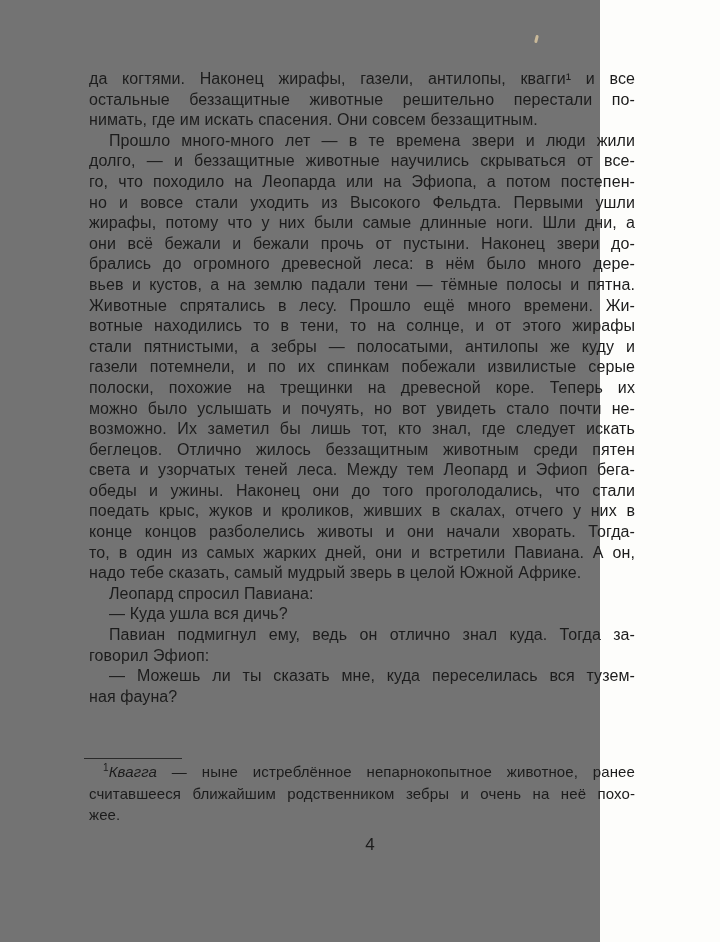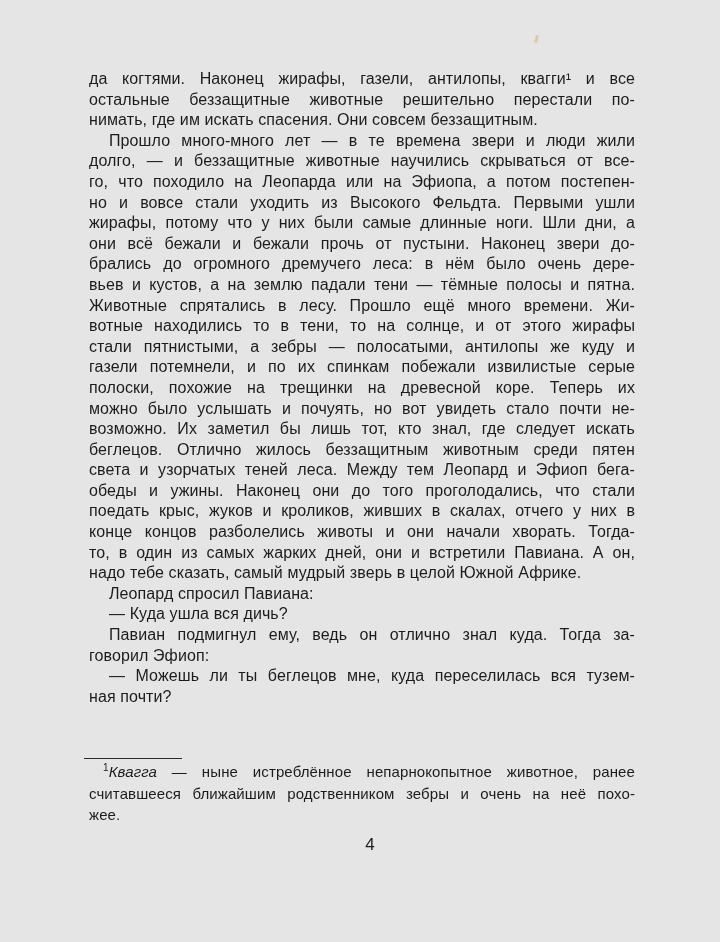--- a/index.html
+++ b/index.html
@@ -8,23 +8,23 @@
   }
   body {
     width: 720px;
     height: 942px;
     background: #fdfdfb;
     font-family: "Liberation Sans", sans-serif;
     overflow: hidden;
   }
   .page {
     position: relative;
-    width: 720px;
+    width: 600px;
     height: 942px;
-    background: #e5e5e5;
+    background: #737373;
   }
   
   .body-text {
     position: absolute;
     left: 89px;
     top: 69px;
     width: 546px;
     font-size: 16px;
     line-height: 20.6px;
     color: #1c1c1c;
@@ -110,42 +110,42 @@
   <div class="body-text">
       <div class="line">да когтями. Наконец жирафы, газели, антилопы, квагги¹ и все</div>
       <div class="line">остальные беззащитные животные решительно перестали по-</div>
       <div class="line para-end">нимать, где им искать спасения. Они совсем беззащитным.</div>
       <div class="line indent">Прошло много-много лет — в те времена звери и люди жили</div>
       <div class="line">долго, — и беззащитные животные научились скрываться от все-</div>
       <div class="line">го, что походило на Леопарда или на Эфиопа, а потом постепен-</div>
       <div class="line">но и вовсе стали уходить из Высокого Фельдта. Первыми ушли</div>
       <div class="line">жирафы, потому что у них были самые длинные ноги. Шли дни, а</div>
       <div class="line">они всё бежали и бежали прочь от пустыни. Наконец звери до-</div>
-      <div class="line">брались до огромного дремучего леса: в нём было очень дере-</div>
+      <div class="line">брались до огромного древесной леса: в нём было много дере-</div>
       <div class="line">вьев и кустов, а на землю падали тени — тёмные полосы и пятна.</div>
       <div class="line">Животные спрятались в лесу. Прошло ещё много времени. Жи-</div>
       <div class="line">вотные находились то в тени, то на солнце, и от этого жирафы</div>
       <div class="line">стали пятнистыми, а зебры — полосатыми, антилопы же куду и</div>
       <div class="line">газели потемнели, и по их спинкам побежали извилистые серые</div>
       <div class="line">полоски, похожие на трещинки на древесной коре. Теперь их</div>
       <div class="line">можно было услышать и почуять, но вот увидеть стало почти не-</div>
       <div class="line">возможно. Их заметил бы лишь тот, кто знал, где следует искать</div>
       <div class="line">беглецов. Отлично жилось беззащитным животным среди пятен</div>
       <div class="line">света и узорчатых теней леса. Между тем Леопард и Эфиоп бега-</div>
       <div class="line">обеды и ужины. Наконец они до того проголодались, что стали</div>
       <div class="line">поедать крыс, жуков и кроликов, живших в скалах, отчего у них в</div>
       <div class="line">конце концов разболелись животы и они начали хворать. Тогда-</div>
       <div class="line">то, в один из самых жарких дней, они и встретили Павиана. А он,</div>
       <div class="line para-end">надо тебе сказать, самый мудрый зверь в целой Южной Африке.</div>
       <div class="line indent para-end">Леопард спросил Павиана:</div>
       <div class="line indent para-end">— Куда ушла вся дичь?</div>
       <div class="line indent">Павиан подмигнул ему, ведь он отлично знал куда. Тогда за-</div>
       <div class="line para-end">говорил Эфиоп:</div>
-      <div class="line indent">— Можешь ли ты беглецов мне, куда переселилась вся тузем-</div>
-      <div class="line para-end">ная почти?</div>
+      <div class="line indent">— Можешь ли ты сказать мне, куда переселилась вся тузем-</div>
+      <div class="line para-end">ная фауна?</div>
     </div>
 
   <div class="footnote-rule"></div>
 
   <div class="footnote">
     <div class="fn-line fn-first"><span class="fn-marker">1</span><span class="fn-term">Квагга</span><span> — ныне истреблённое непарнокопытное животное, ранее</span></div>
     <div class="fn-line">считавшееся ближайшим родственником зебры и очень на неё похо-</div>
     <div class="fn-line fn-end">жее.</div>
   </div>
 

